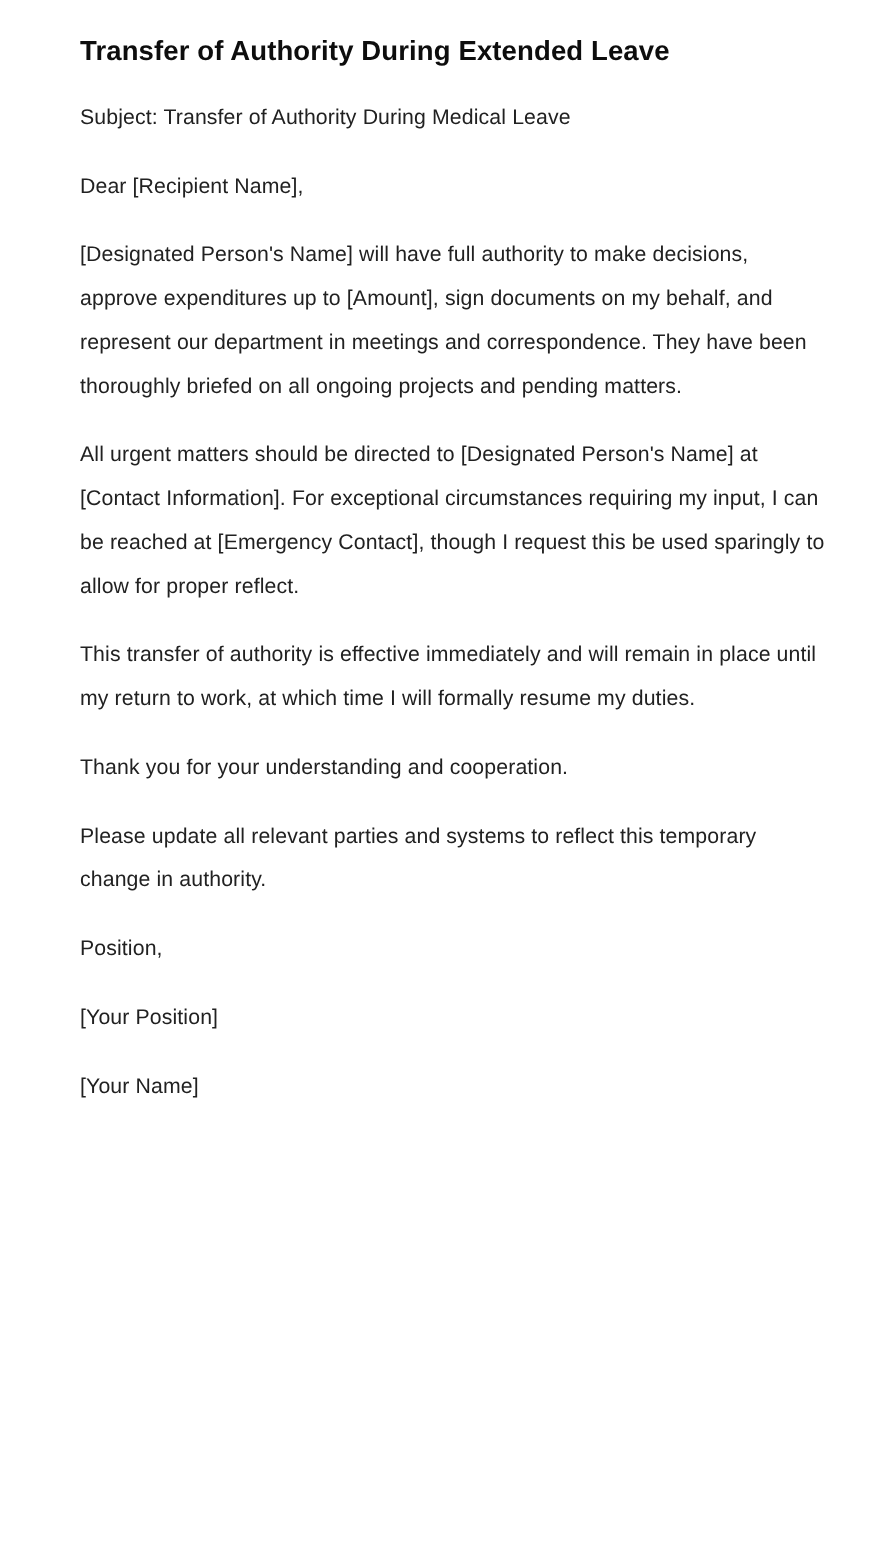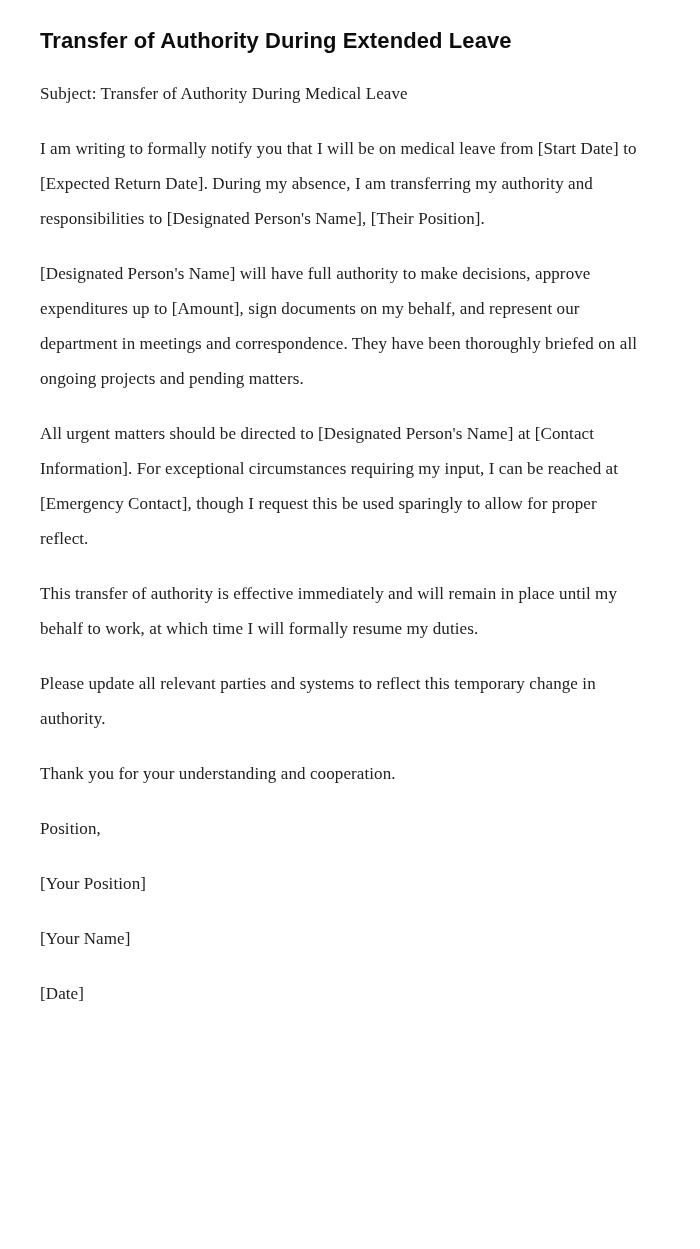--- a/index.html
+++ b/index.html
@@ -9,50 +9,49 @@
   }
   .page {
     width: 700px;
     height: 1249px;
     background: #ffffff;
     padding: 26px 40px 0 40px;
     overflow: hidden;
   }
   .letter {
     max-width: 604px;
+    margin-left: 24px;
   }
   h1.letter-title {
     font-size: 22px;
     line-height: 30px;
     font-weight: bold;
     color: #0d0d0d;
     letter-spacing: 0.1px;
     margin-bottom: 13px;
   }
   p.letter-paragraph {
     font-size: 17px;
     line-height: 35px;
     color: #212121;
     margin-top: 20px;
     letter-spacing: 0.1px;
-    font-family: Liberation Serif, serif;
   }
 </style>
 </head>
 <body>
 
 <div class="page">
   <div class="letter">
     <h1 class="letter-title">Transfer of Authority During Extended Leave</h1>
 
     <p class="letter-paragraph">Subject: Transfer of Authority During Medical Leave</p>
-    <p class="letter-paragraph">I am writing to formally notify you that I will be on medical leave from [Start Date] to [Expected Return Date]. During my absence, I am transferring my authority and responsibilities to [Designated Person's Name], [Their Position].</p>
+    <p class="letter-paragraph">Dear [Recipient Name],</p>
     <p class="letter-paragraph">[Designated Person's Name] will have full authority to make decisions, approve expenditures up to [Amount], sign documents on my behalf, and represent our department in meetings and correspondence. They have been thoroughly briefed on all ongoing projects and pending matters.</p>
     <p class="letter-paragraph">All urgent matters should be directed to [Designated Person's Name] at [Contact Information]. For exceptional circumstances requiring my input, I can be reached at [Emergency Contact], though I request this be used sparingly to allow for proper reflect.</p>
-    <p class="letter-paragraph">This transfer of authority is effective immediately and will remain in place until my behalf to work, at which time I will formally resume my duties.</p>
+    <p class="letter-paragraph">This transfer of authority is effective immediately and will remain in place until my return to work, at which time I will formally resume my duties.</p>
+    <p class="letter-paragraph">Thank you for your understanding and cooperation.</p>
     <p class="letter-paragraph">Please update all relevant parties and systems to reflect this temporary change in authority.</p>
-    <p class="letter-paragraph">Thank you for your understanding and cooperation.</p>
     <p class="letter-paragraph">Position,</p>
     <p class="letter-paragraph">[Your Position]</p>
     <p class="letter-paragraph">[Your Name]</p>
-    <p class="letter-paragraph">[Date]</p>
   </div>
 </div>
 
 </body></html>

